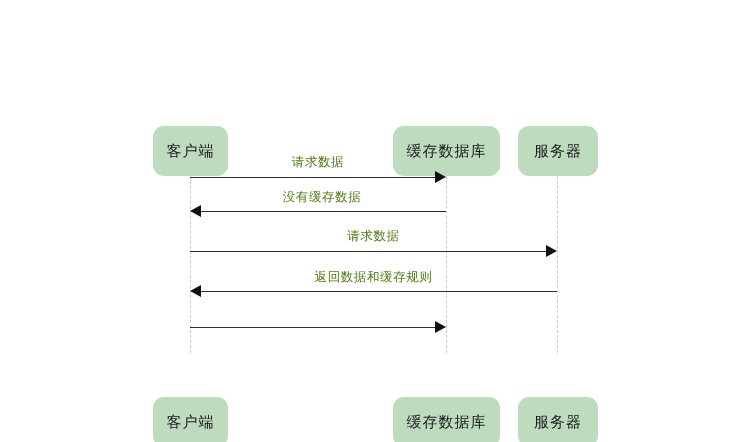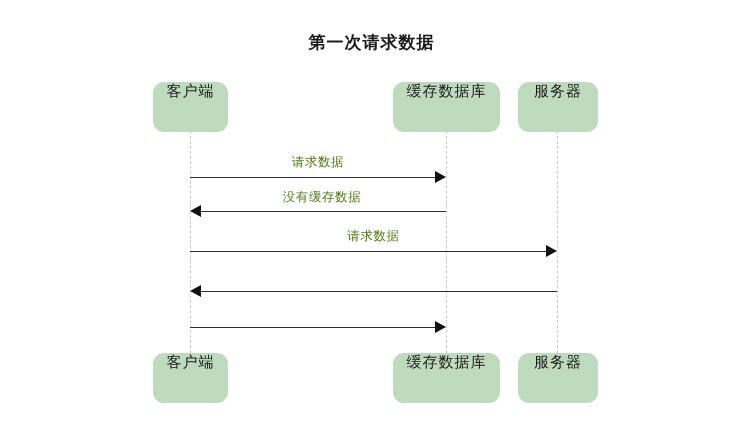--- a/index.html
+++ b/index.html
@@ -31,26 +31,27 @@
   .lifeline {
     position: absolute;
     width: 0;
     border-left: 1px dashed #c9c9c9;
   }
   .actor-box {
     position: absolute;
     background: #bfdbbe;
     border-radius: 11px;
     display: flex;
-    align-items: flex-start;
+    align-items: center;
     justify-content: center;
     color: #1a1a1a;
     font-size: 15px;
     letter-spacing: 1px;
     box-sizing: border-box;
+    margin-top: 44px;
   }
   .msg-line {
     position: absolute;
     height: 0;
     border-top: 1.6px solid #2e2e2e;
   }
   .arrow-head {
     position: absolute;
     width: 0;
     height: 0;
@@ -70,21 +71,20 @@
     color: #4d7c0f;
     letter-spacing: 0.6px;
     white-space: nowrap;
   }
 </style>
 </head>
 <body>
 
 <div id="canvas">
 
-  <div id="diagram-title">第一次请求数据</div>
 
   <div class="lifeline" style="left:190px; top:131px; height:222px;"></div>
   <div class="lifeline" style="left:446px; top:131px; height:222px;"></div>
   <div class="lifeline" style="left:557px; top:131px; height:222px;"></div>
 
   <div class="actor-box" style="left:153px; top:82px; width:75px; height:50px;">
     <span>客户端</span>
   </div>
   <div class="actor-box" style="left:393px; top:82px; width:107px; height:50px;">
     <span>缓存数据库</span>
@@ -98,20 +98,21 @@
   <div class="arrow-head right" style="left:435px; top:171px;"></div>
 
   <div class="msg-label" style="left:194px; top:189px; width:256px;">没有缓存数据</div>
   <div class="msg-line" style="left:201px; top:211px; width:245px;"></div>
   <div class="arrow-head left" style="left:190px; top:205px;"></div>
 
   <div class="msg-label" style="left:190px; top:228px; width:367px;">请求数据</div>
   <div class="msg-line" style="left:190px; top:251px; width:356px;"></div>
   <div class="arrow-head right" style="left:546px; top:245px;"></div>
 
+  <div class="msg-label" style="left:190px; top:269px; width:367px;">返回数据和缓存规则</div>
   <div class="msg-line" style="left:201px; top:291px; width:356px;"></div>
   <div class="arrow-head left" style="left:190px; top:285px;"></div>
 
   <div class="msg-line" style="left:190px; top:327px; width:245px;"></div>
   <div class="arrow-head right" style="left:435px; top:321px;"></div>
 
   <div class="actor-box" style="left:153px; top:353px; width:75px; height:50px;">
     <span>客户端</span>
   </div>
   <div class="actor-box" style="left:393px; top:353px; width:107px; height:50px;">

